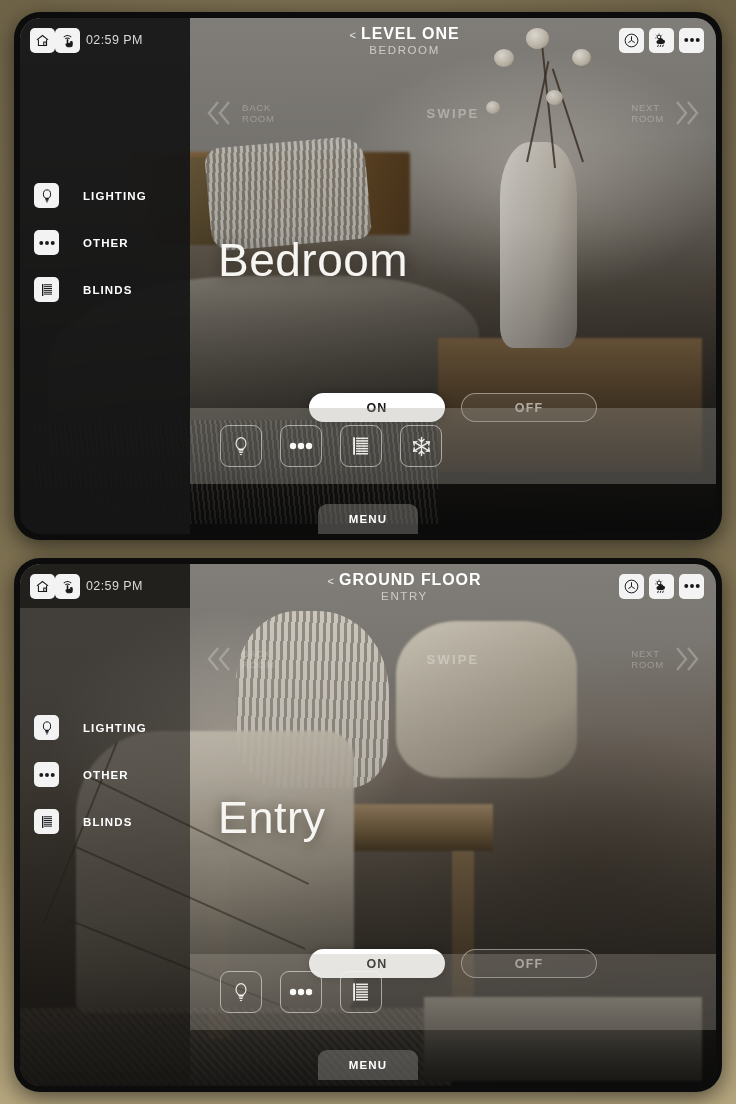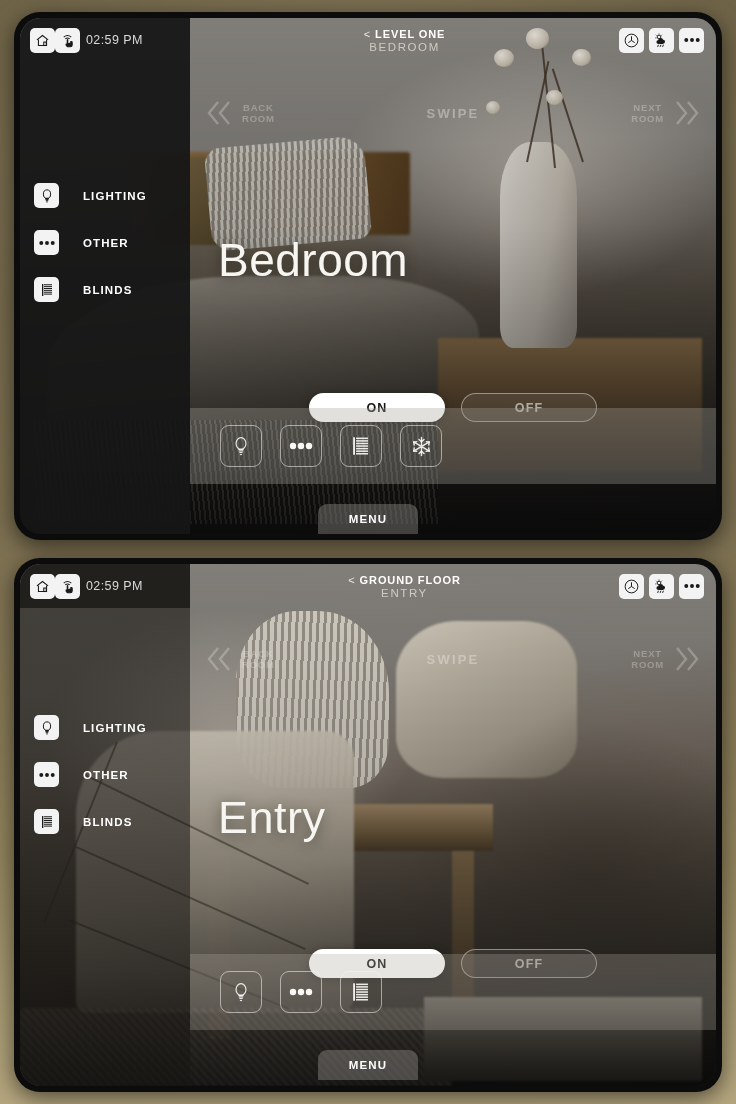--- a/index.html
+++ b/index.html
@@ -178,21 +178,21 @@
     margin-left: 6px; white-space: nowrap;
   }
 
   .topbar-mid {
     flex: 1; height: 100%; position: relative;
     display: flex; flex-direction: column; align-items: center; justify-content: center;
   }
   .floor-row { display: flex; align-items: baseline; gap: 5px; }
   .chev-back-small { color: #e8e8e8; font-size: 11px; line-height: 1; }
   .floor-name {
-    color: #ffffff; font-size: 11px; font-weight: bold; letter-spacing: 0.9px;
+    color: #ffffff; font-size: 16px; font-weight: bold; letter-spacing: 0.9px;
   }
   .room-sub {
     color: #cfcbc4; font-size: 11.5px; letter-spacing: 1.6px; margin-top: 1px;
   }
 
   .topbar-right {
     height: 100%; display: flex; align-items: center; gap: 5px; padding-right: 12px;
   }
 
   
@@ -215,22 +215,22 @@
   }
 
   
   .swipe-row {
     position: absolute; left: 170px; right: 0; top: 68px; height: 54px;
     display: flex; align-items: center; justify-content: space-between;
     padding: 0 14px; z-index: 7; pointer-events: none;
   }
   .swipe-side { display: flex; align-items: center; gap: 4px; }
   .swipe-text {
-    color: rgba(236,232,226,0.33); font-size: 9.5px; font-weight: bold;
-    letter-spacing: 0.8px; line-height: 11px; text-align: center;
+    color: rgba(236,232,226,0.33); font-size: 9.5px; font-weight: normal;
+    letter-spacing: 0.8px; line-height: 11px; 
   }
   .swipe-center {
     color: rgba(240,236,230,0.40); font-size: 13px; font-weight: bold;
     letter-spacing: 2.2px;
   }
   .chev { display: block; }
 
   
   .content {
     position: absolute; left: 170px; right: 0; top: 44px; bottom: 0; z-index: 6;

